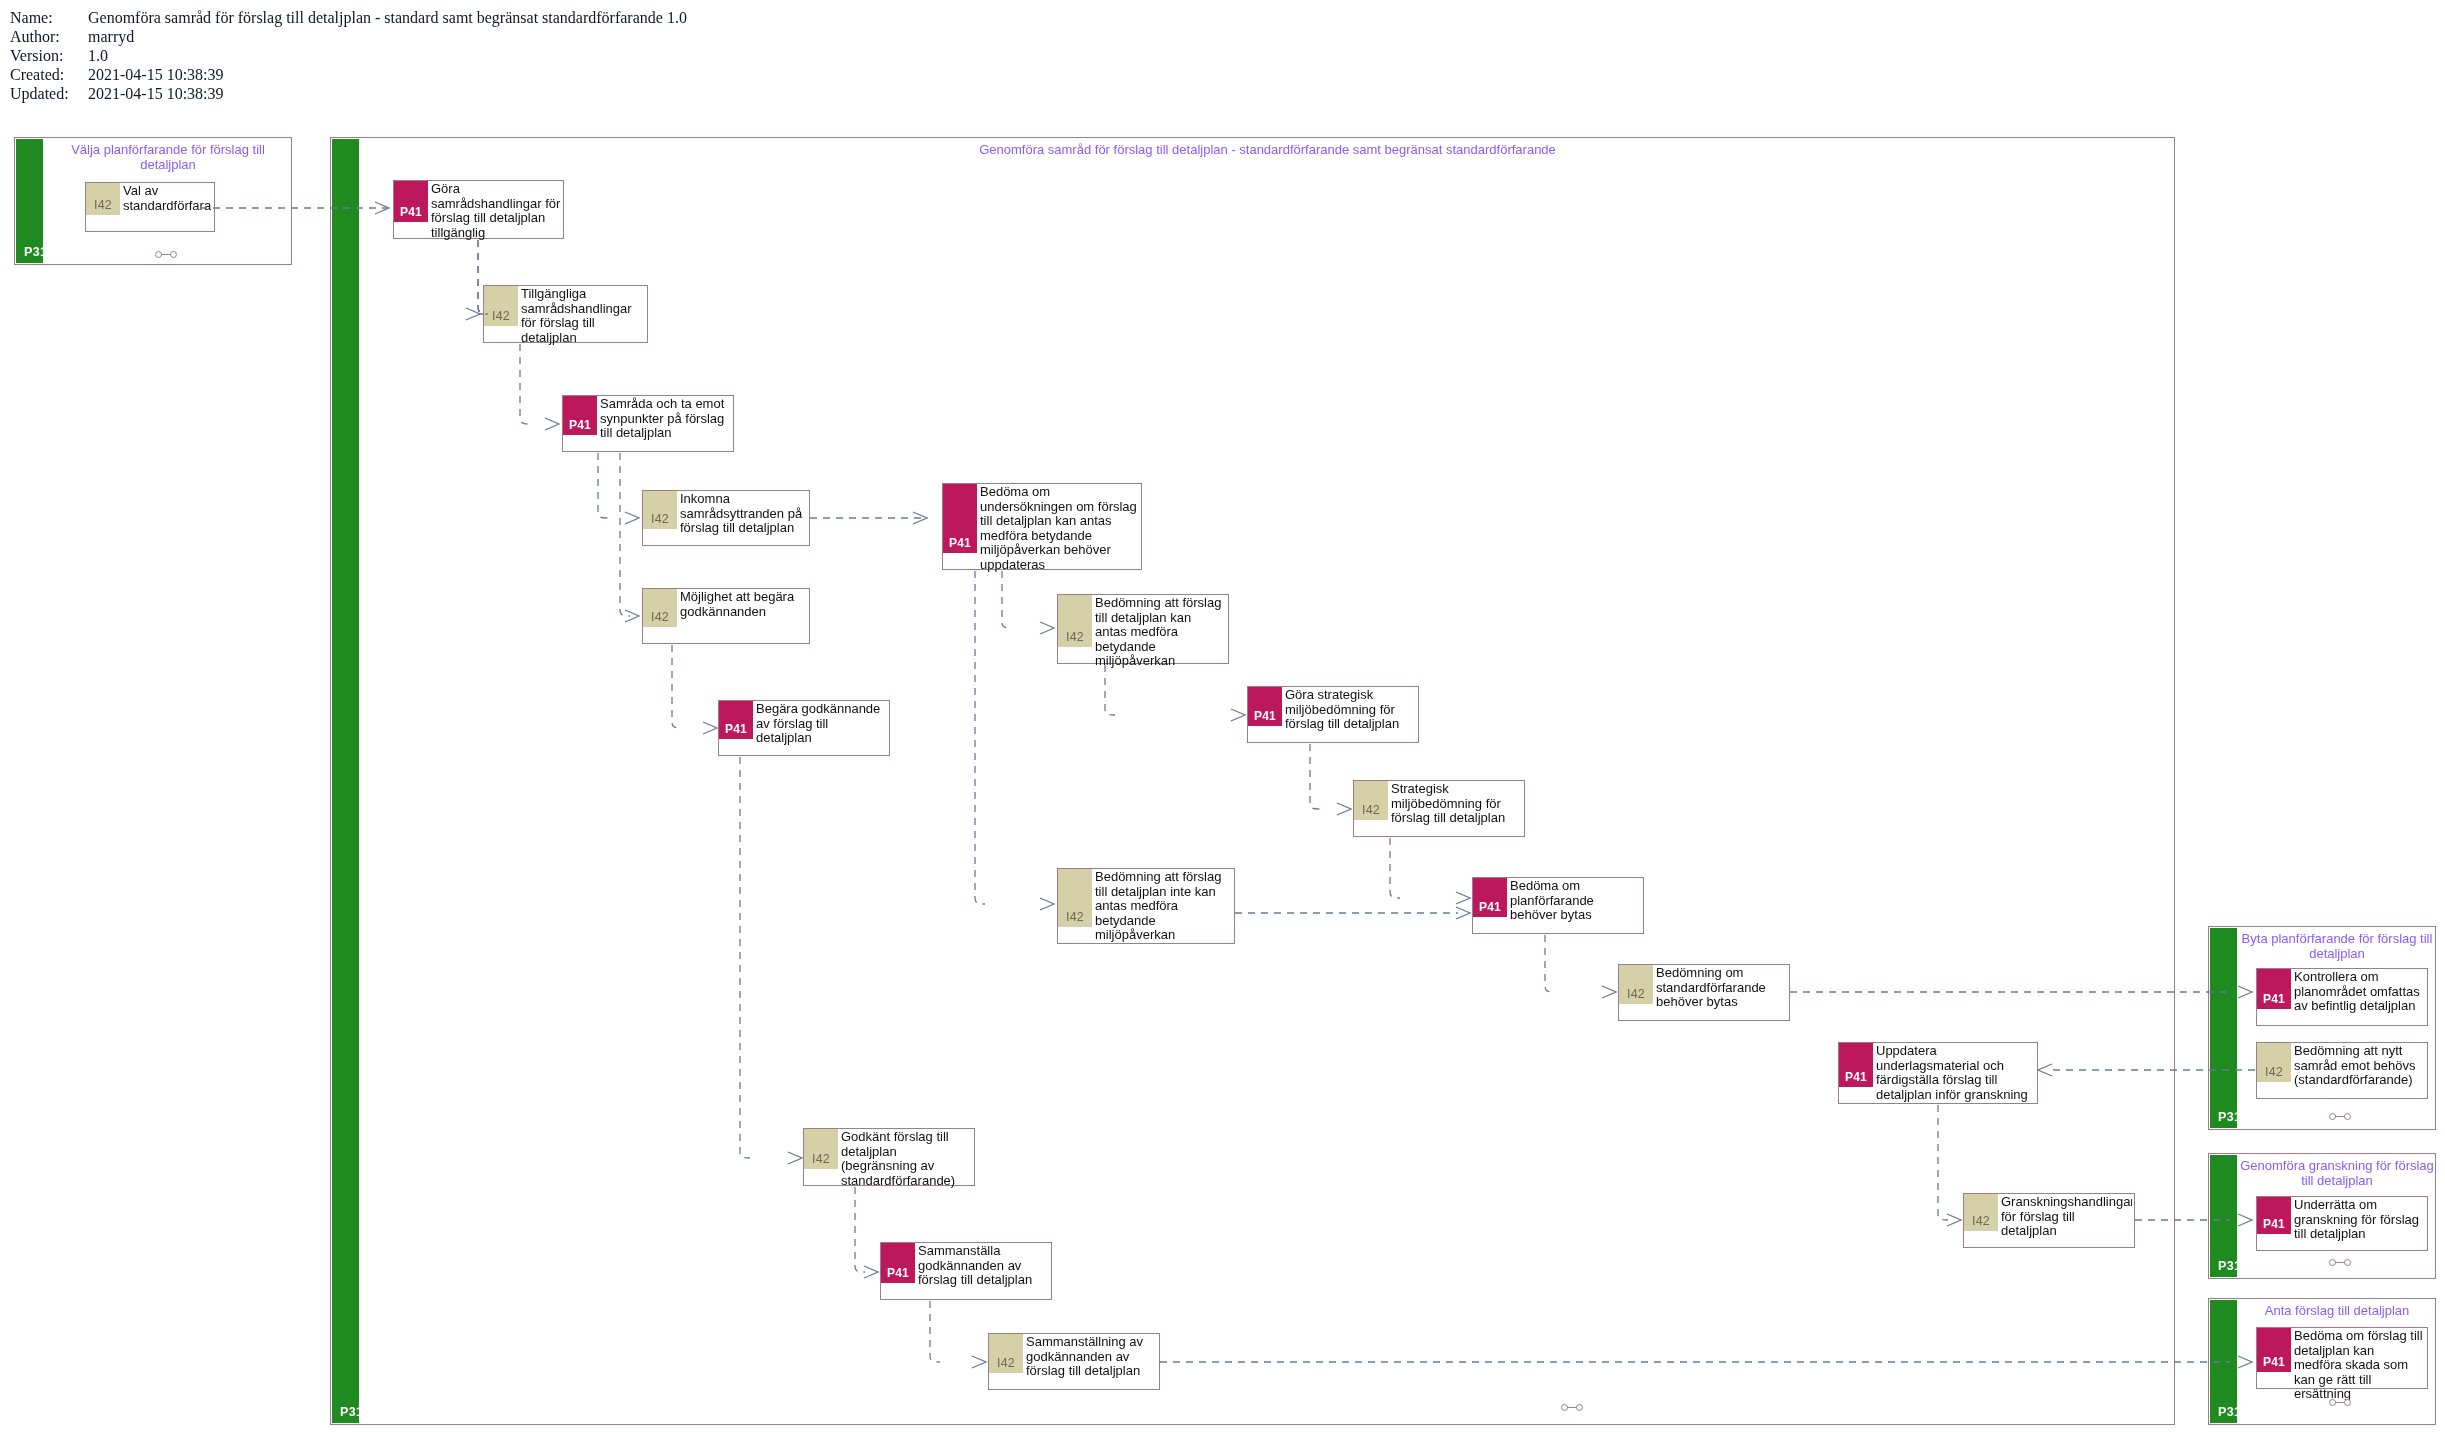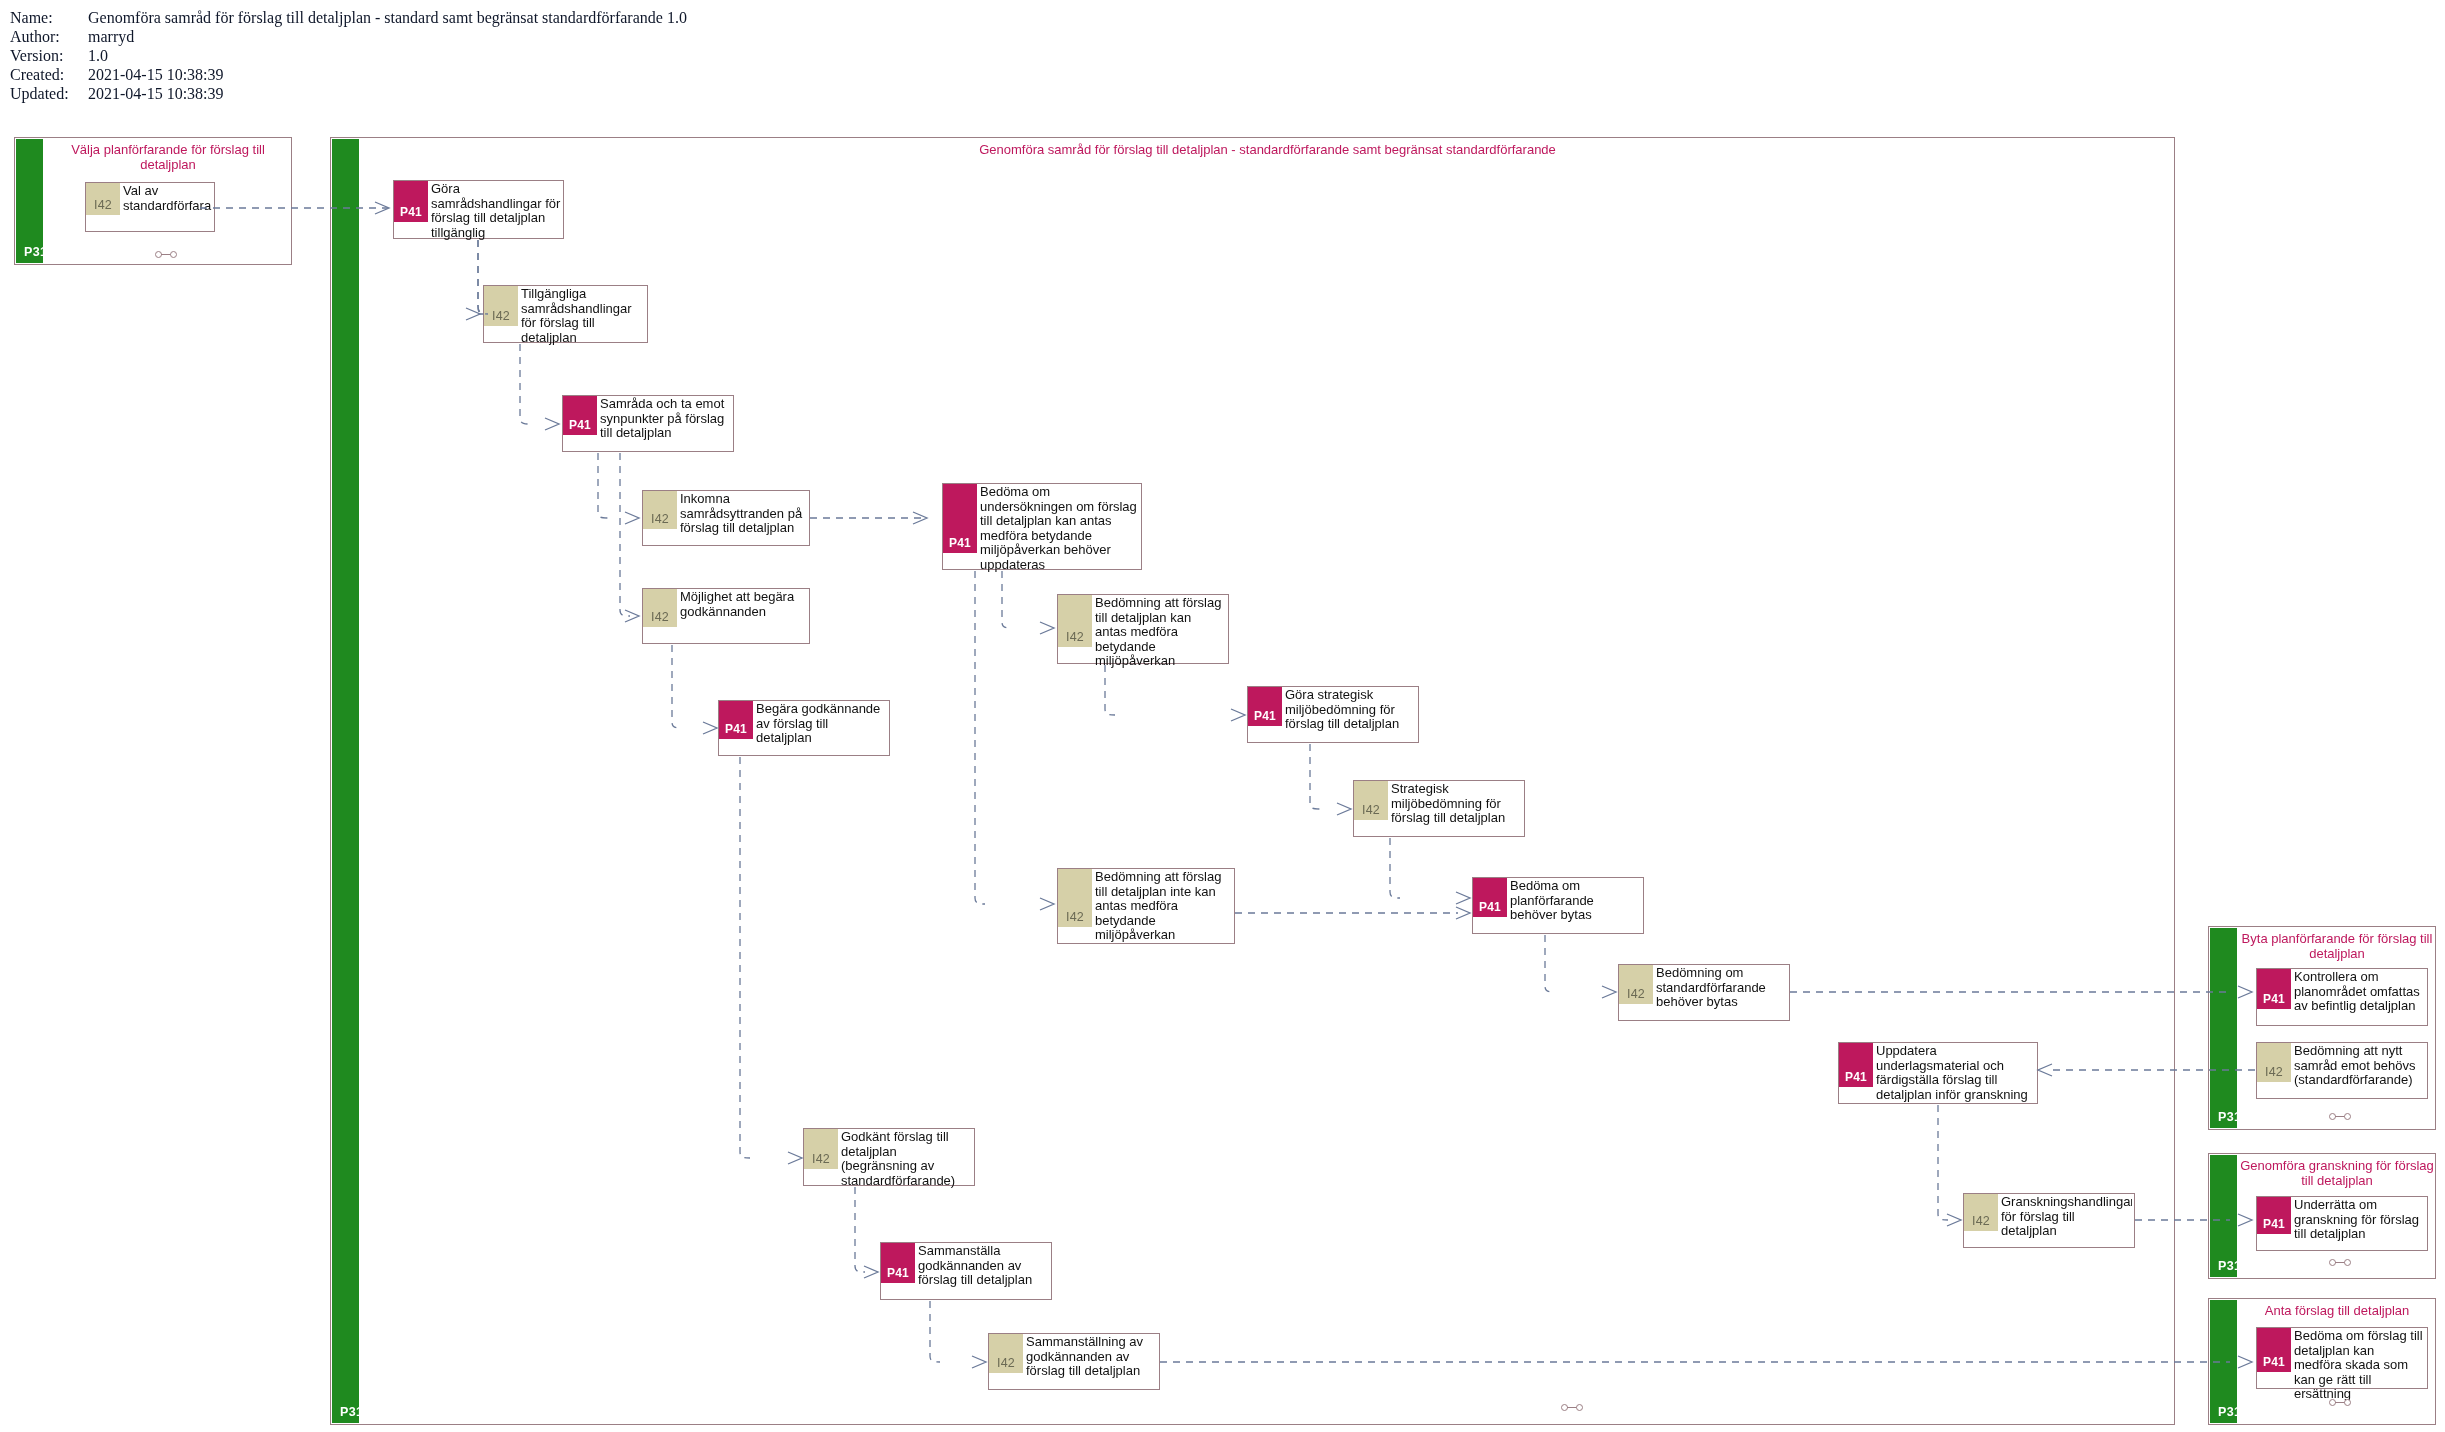--- a/index.html
+++ b/index.html
@@ -12,21 +12,21 @@
   .meta .row{display:flex;}
   .meta .k{width:78px;flex:0 0 78px;}
   .meta .v{flex:1;white-space:nowrap;}
 
   
   .pool{position:absolute;border:1px solid #9b7f85;background:#fff;box-sizing:border-box;}
   .poolbar{position:absolute;left:1px;top:1px;bottom:1px;width:27px;background:#1f8a1f;}
   .poolbar .code{position:absolute;bottom:4px;left:8px;right:0;text-align:center;
       color:#fff;font-size:12.5px;font-weight:bold;letter-spacing:.3px;}
   .pooltitle{position:absolute;left:30px;right:0;top:4px;text-align:center;
-      font-size:13px;color:#be185d;line-height:15px;}
+      font-size:13px;color:#8b5cf6;line-height:15px;}
 
   
   .node{position:absolute;box-sizing:border-box;border:1px solid #9b7f85;background:#fff;}
   .node .stripe{position:absolute;left:0;top:0;bottom:16px;width:34px;box-sizing:border-box;}
   .node.proc .stripe{background:#be185d;}
   .node.info .stripe{background:#d6d0a8;}
   .node .stripe .code{position:absolute;bottom:3px;left:0;right:0;text-align:center;
       font-size:12px;font-weight:bold;letter-spacing:.2px;}
   .node.proc .stripe .code{color:#ffffff;}
   .node.info .stripe .code{color:#6b6a54;font-weight:normal;font-size:12.5px;}

